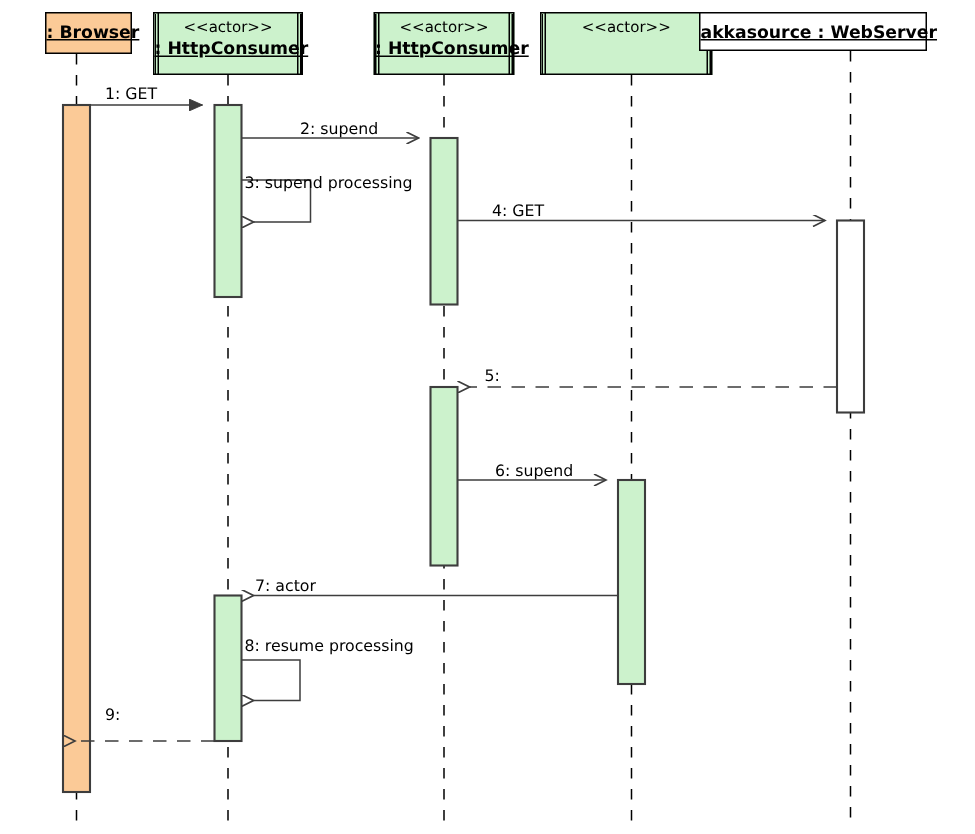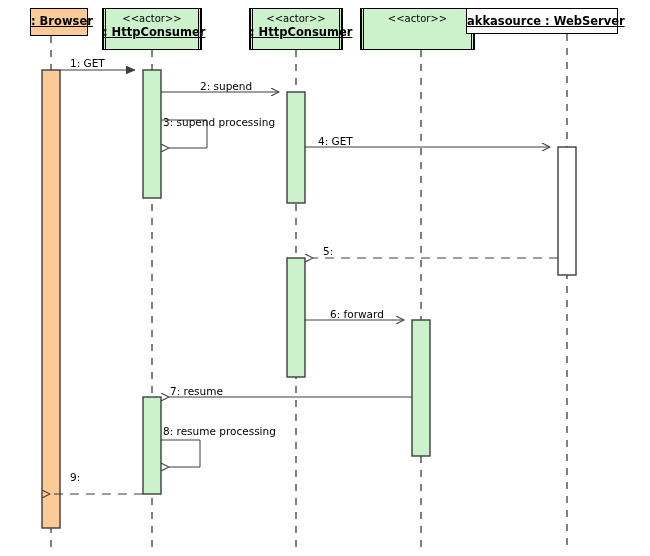--- a/index.html
+++ b/index.html
@@ -146,21 +146,21 @@
         <span class="stereotype">&lt;&lt;actor&gt;&gt;</span>
       </div>
       <div class="lifeline-head server" style="left: 466px; top: 8px; width: 152px; height: 26px;">
         <span class="objname solo">akkasource : WebServer</span>
       </div>
     </div>
   <div id="labels">
       <div class="msg-label" style="left: 70px; top: 57px;">1: GET</div>
       <div class="msg-label" style="left: 200px; top: 80px;">2: supend</div>
       <div class="msg-label" style="left: 163px; top: 116px;">3: supend processing</div>
-      <div class="msg-label" style="left: 318px; top: 135px;">4: GET</div>
+      <div class="msg-label" style="left: 328px; top: 135px;">4: GET</div>
       <div class="msg-label" style="left: 323px; top: 245px;">5:</div>
-      <div class="msg-label" style="left: 330px; top: 308px;">6: forward</div>
-      <div class="msg-label" style="left: 170px; top: 385px;">7: resume</div>
+      <div class="msg-label" style="left: 330px; top: 308px;">6: supend</div>
+      <div class="msg-label" style="left: 170px; top: 385px;">7: actor</div>
       <div class="msg-label" style="left: 163px; top: 425px;">8: resume processing</div>
       <div class="msg-label" style="left: 70px; top: 471px;">9:</div>
     </div>
 
 </div>
 
 </body></html>

